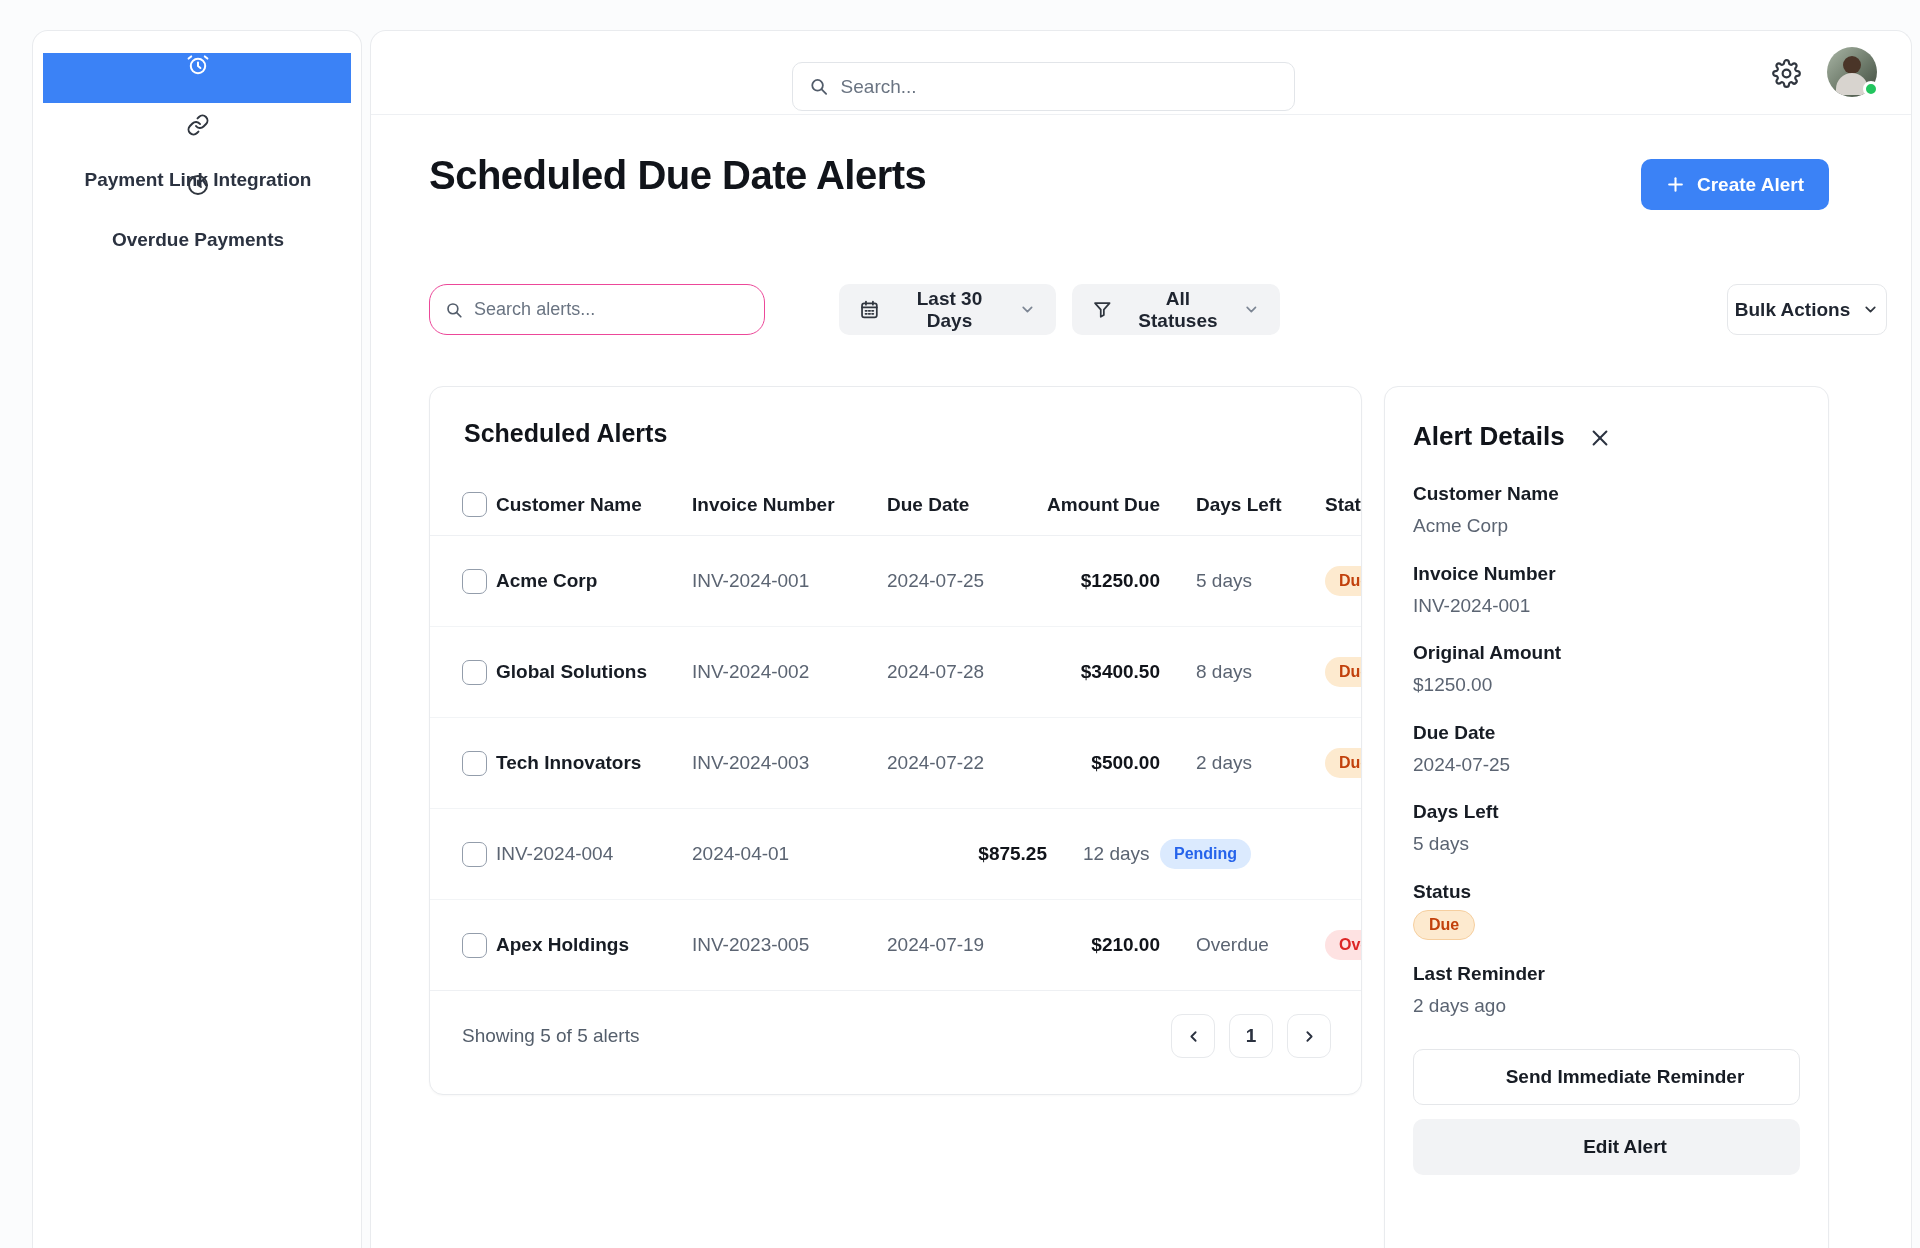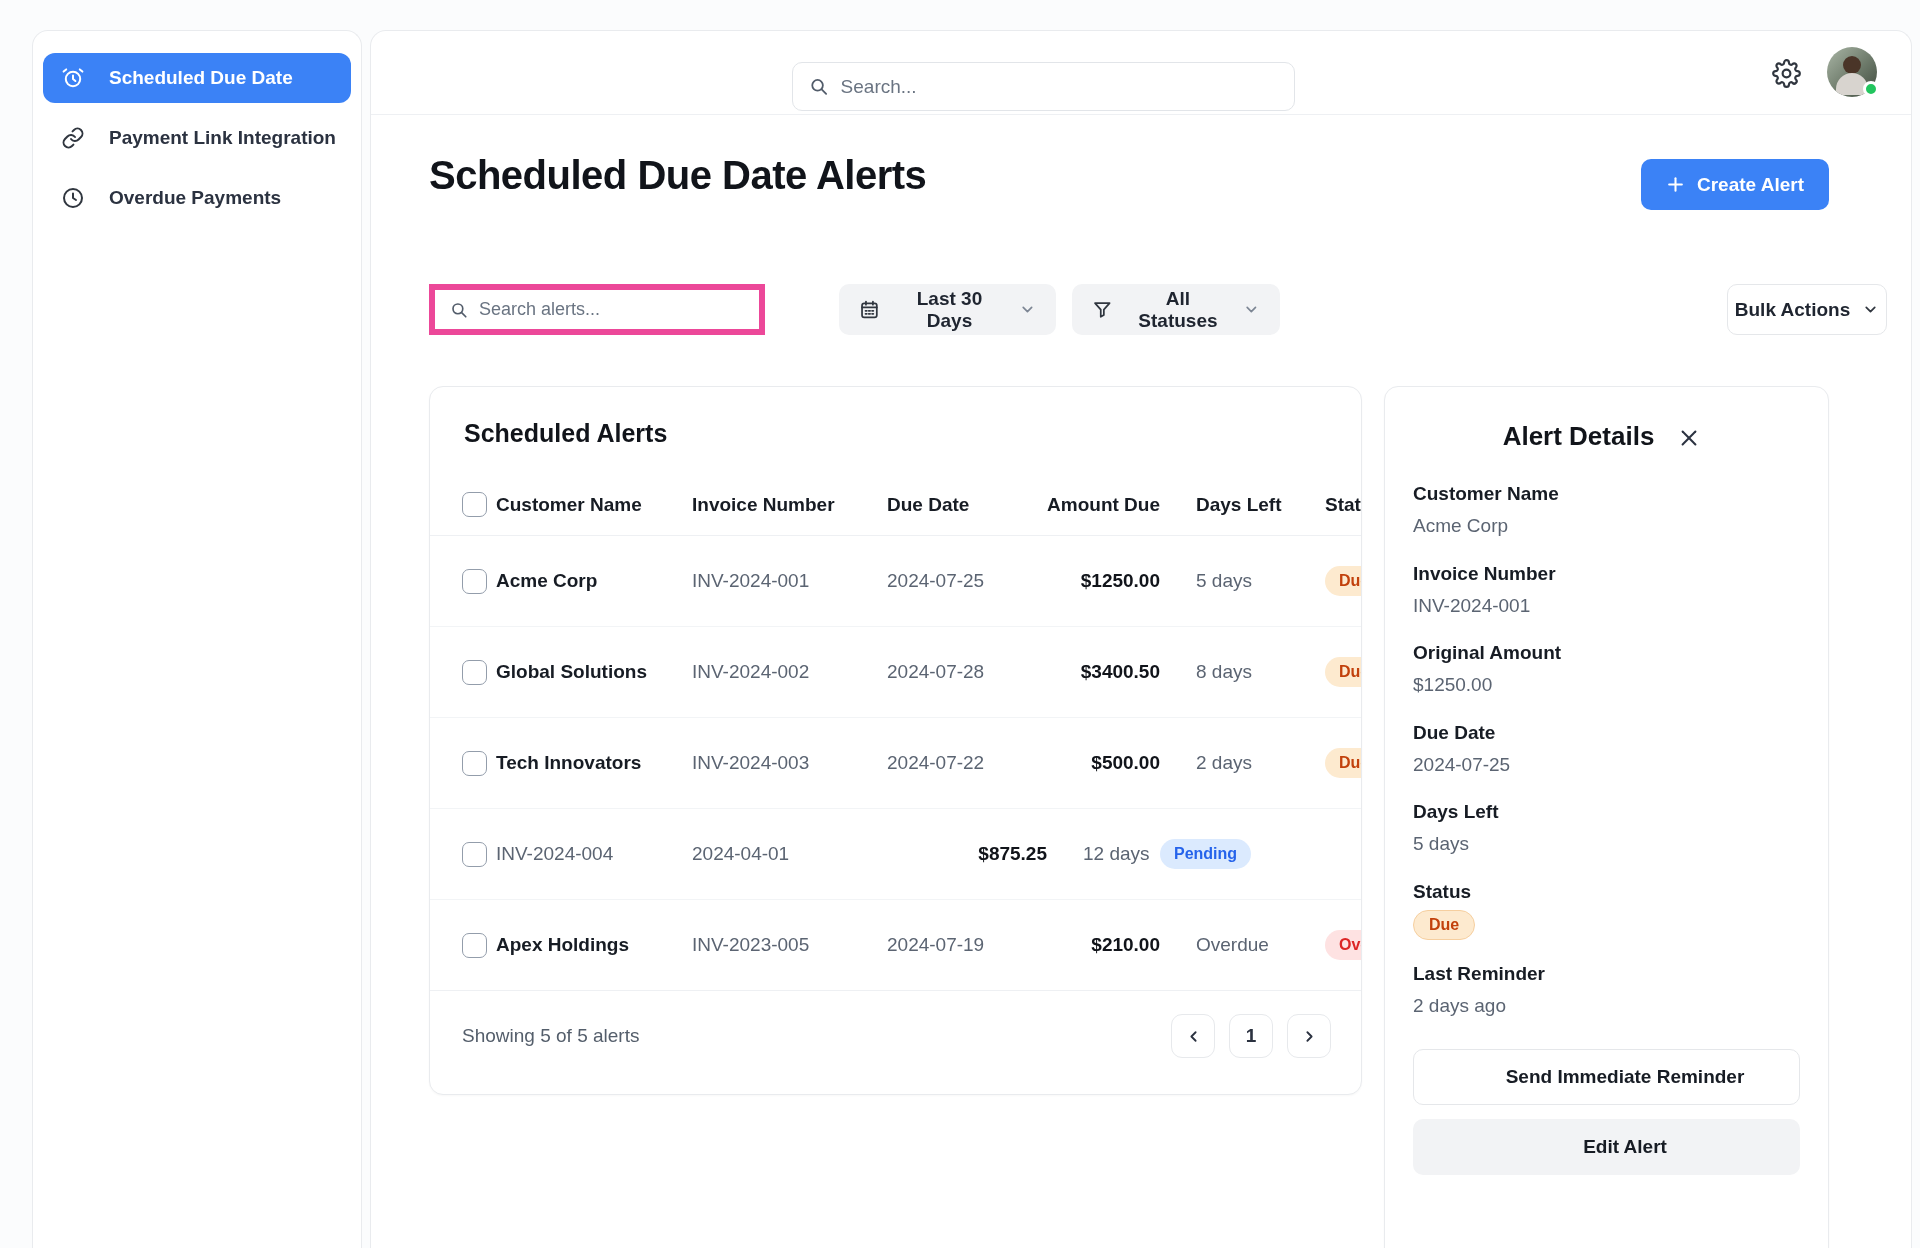--- a/index.html
+++ b/index.html
@@ -6,21 +6,21 @@
   html,body { width:1920px; height:1248px; overflow:hidden; }
   body {
     background:#fbfcfd;
     font-family:"Liberation Sans", sans-serif;
     color:#161a21;
   }
   .card { background:#fff; border:1px solid #e9ebee; border-radius:16px; }
 
   
   #sidebar { position:absolute; left:32px; top:30px; width:330px; height:1260px; border-bottom:none; border-bottom-left-radius:0; border-bottom-right-radius:0; padding:22px 10px; }
-  .side-item { display:flex; align-items:center; gap:24px; height:50px; border-radius:12px; padding:0 16px 0 18px; margin-bottom:10px; cursor:pointer; }
+  .side-item { display:flex; align-items:center; gap:32px; height:50px; border-radius:0; padding:0 16px 0 18px; margin-bottom:10px; cursor:pointer;flex-direction:column; }
   .side-item .lbl { font-size:19px; font-weight:bold; color:#2b3240; white-space:nowrap; }
   .side-item.active { background:#3b82f6; }
   .side-item.active .lbl { color:#fff; }
   .side-item svg { flex:0 0 auto; }
 
   
   #main { position:absolute; left:370px; top:30px; width:1542px; height:1260px; border-bottom:none; border-bottom-left-radius:0; border-bottom-right-radius:0; }
 
   
   #topbar { position:relative; height:84px; border-bottom:1px solid #eef0f3; }
@@ -34,21 +34,21 @@
   #avatar .dot { position:absolute; right:-2px; bottom:0px; width:16px; height:16px; border-radius:50%; background:#22c55e; border:3px solid #fff; }
   #avatar { overflow:visible; }
   #avatar .photo-clip { position:absolute; inset:0; border-radius:50%; overflow:hidden; }
 
   
   #page-title { position:absolute; left:58px; top:122px; font-size:40px; font-weight:bold; letter-spacing:-0.5px; color:#11141a; }
   #create-btn { position:absolute; left:1270px; top:128px; width:188px; height:51px; background:#3b82f6; color:#fff; border:none; border-radius:10px; font-size:19px; font-weight:bold; font-family:inherit; display:flex; align-items:center; justify-content:center; gap:12px; cursor:pointer; }
 
   
   #filters { position:absolute; left:58px; top:253px; width:1400px; height:51px; }
-  #alert-search { position:absolute; left:0; top:0; width:336px; height:51px; border:6px solid #ec4899; border-radius:0; display:flex; align-items:center; gap:11px; padding:0 15px; background:#fff; }
+  #alert-search { position:absolute; left:0; top:0; width:336px; height:51px; border:1px solid #ec4899; border-radius:18px; display:flex; align-items:center; gap:11px; padding:0 15px; background:#fff; }
   #alert-search input { border:none; outline:none; font-size:18px; color:#3c4452; width:100%; font-family:inherit; background:transparent; }
   #alert-search input::placeholder { color:#6a7482; }
   .chip { position:absolute; top:0; height:51px; background:#f2f3f5; border:none; border-radius:10px; display:flex; align-items:center; gap:12px; padding:0 20px; font-size:19px; font-weight:bold; color:#1f2530; font-family:inherit; cursor:pointer; }
   #chip-date { left:410px; width:217px; }
   #chip-status { left:643px; width:208px; }
   #bulk-btn { position:absolute; left:1298px; top:0; width:160px; height:51px; background:#fff; border:1px solid #e5e7ea; border-radius:10px; display:flex; align-items:center; justify-content:center; gap:12px; font-size:19px; font-weight:bold; color:#1f2530; font-family:inherit; cursor:pointer; }
 
   
   #table-card { position:absolute; left:58px; top:355px; width:933px; height:709px; border-radius:14px; overflow:hidden; box-shadow:0 1px 2px rgba(16,24,40,.03); }
   #table-title { font-size:25px; font-weight:bold; color:#11141a; margin:32px 0 26px 34px; }
@@ -67,21 +67,21 @@
   .badge.due { background:#fdeacf; color:#c2410c; }
   .badge.pending { background:#dbeafe; color:#2563eb; }
   .badge.overdue { background:#fee2e2; color:#dc2626; }
   #table-footer { height:90px; display:flex; align-items:center; justify-content:space-between; padding:0 30px 0 32px; }
   #table-footer .summary { font-size:19px; color:#545e6b; }
   .pager { display:flex; gap:14px; }
   .pager button { width:44px; height:44px; background:#fff; border:1px solid #e7e9ec; border-radius:11px; display:flex; align-items:center; justify-content:center; font-size:19px; font-weight:bold; color:#2b3240; font-family:inherit; cursor:pointer; }
 
   
   #details-card { position:absolute; left:1013px; top:355px; width:445px; height:920px; border-radius:14px; padding:34px 28px; box-shadow:0 1px 2px rgba(16,24,40,.03); }
-  #details-head { display:flex; align-items:flex-start; justify-content:center; margin-bottom:30px;gap:20px; }
+  #details-head { display:flex; align-items:flex-start; justify-content:flex-start; margin-bottom:30px;gap:20px; }
   #details-title { font-size:26px; font-weight:bold; color:#11141a; }
   #details-close { background:none; border:none; cursor:pointer; padding:4px; margin:2px 6px 0 0; line-height:0; }
   .field { margin-bottom:23px; }
   .field .flabel { font-size:19px; font-weight:bold; color:#171c24; margin-bottom:7px; }
   .field .fvalue { font-size:19px; color:#5b6472; line-height:1.45; }
   .field .badge.due { border:1px solid #f6cf9f; padding:5px 15px; }
   #details-actions { margin-top:30px; display:flex; flex-direction:column; gap:14px; }
   #details-actions button { height:56px; border-radius:10px; font-size:19px; font-weight:bold; font-family:inherit; cursor:pointer;padding-left:37px; }
   #btn-remind { background:#fff; border:1px solid #e5e7ea; color:#171c24; }
   #btn-edit { background:#f2f3f5; border:none; color:#171c24; }

